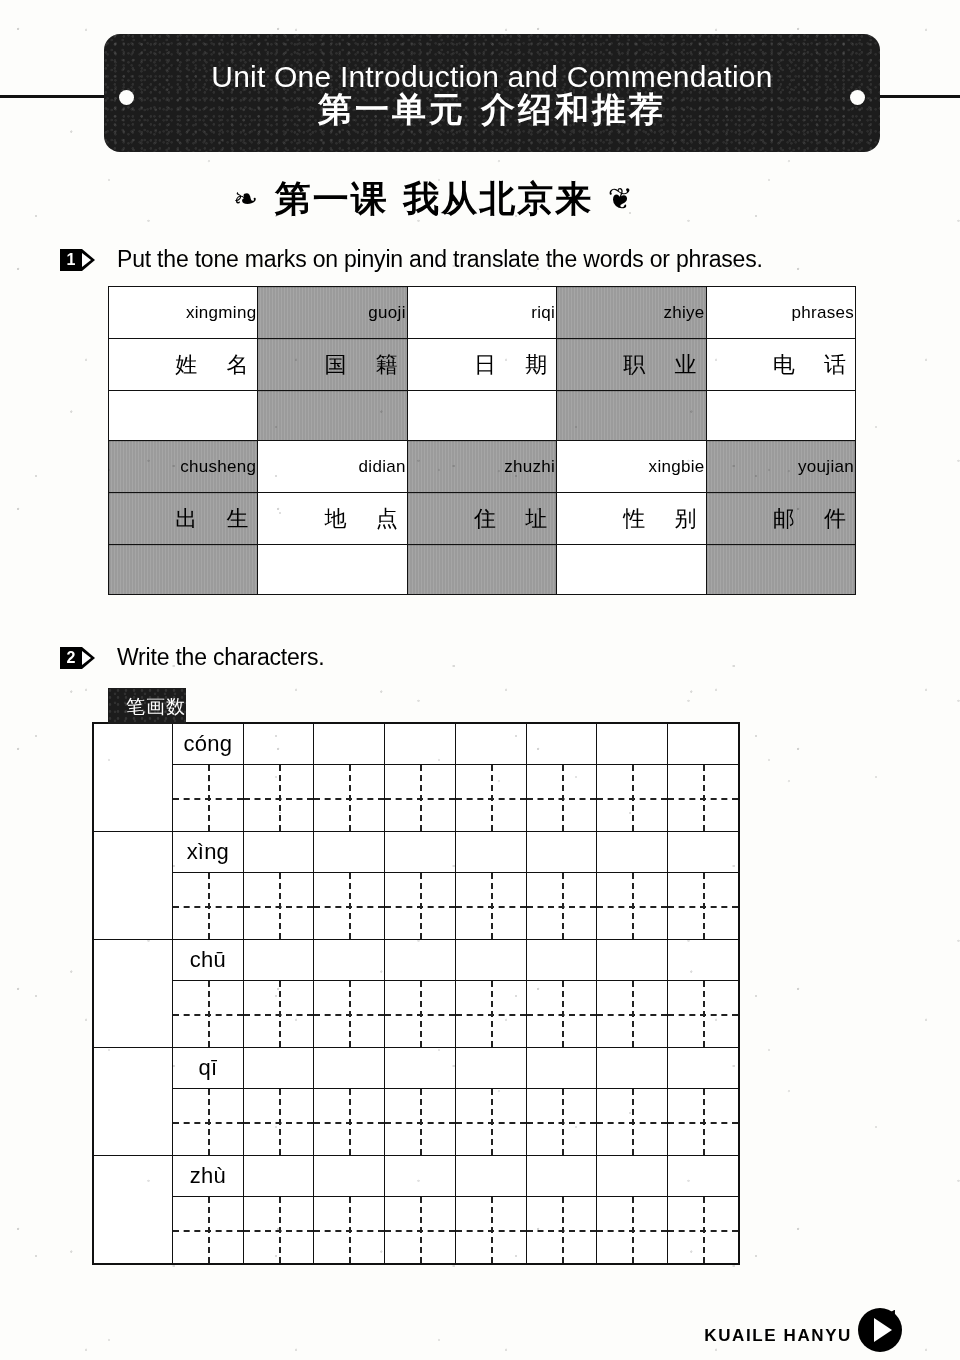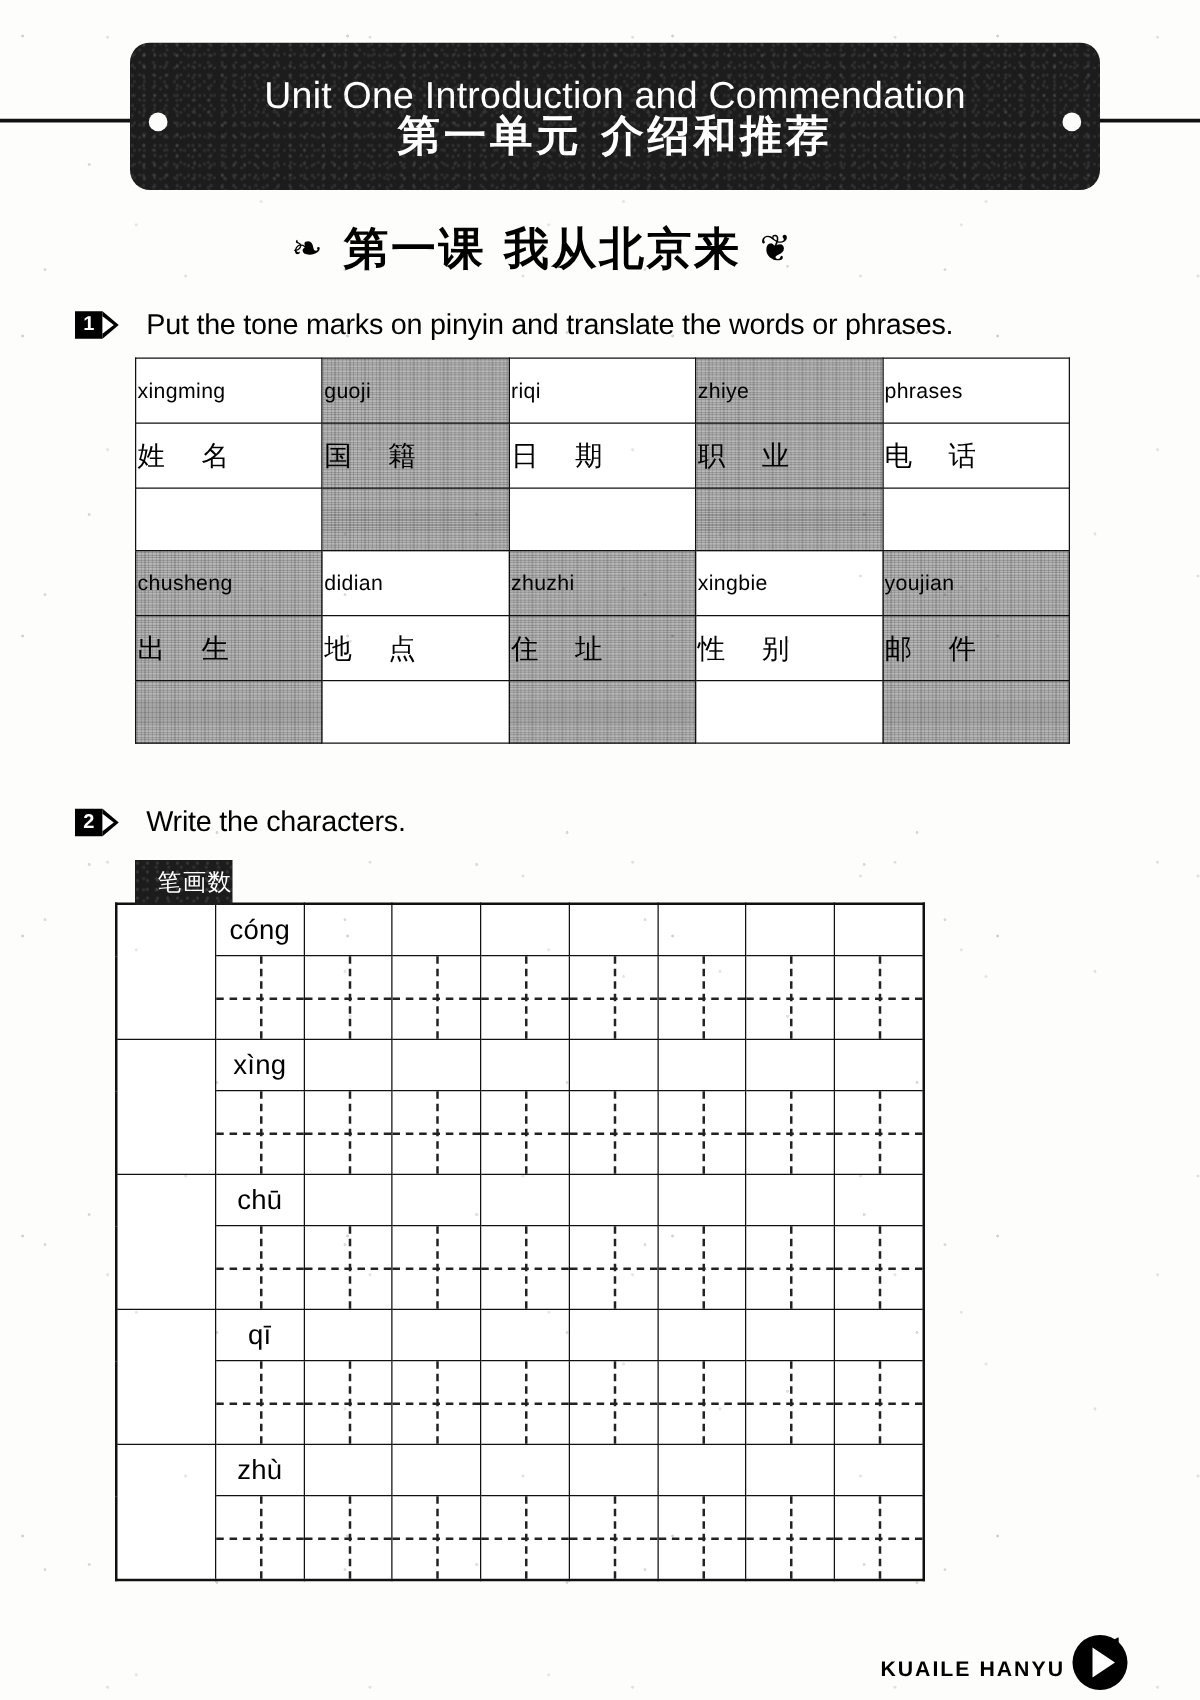--- a/index.html
+++ b/index.html
@@ -93,21 +93,21 @@
   }
   .ex-text{font-size:23px;margin-left:20px;letter-spacing:-.2px;white-space:nowrap;}
 
   
   .ptable{
     position:absolute;left:108px;top:286px;width:748px;
     border-collapse:collapse;z-index:6;background:#fff;
   }
   .ptable td{
     border:1.6px solid #111;
-    width:20%;text-align:left;vertical-align:middle;
+    width:20%;text-align:right;vertical-align:middle;
   }
   .r-pinyin{height:52px;font-size:17px;letter-spacing:.3px;}
   .r-hanzi{height:52px;font-size:22px;letter-spacing:8px;
            font-family:Liberation Mono, monospace;}
   .r-blank{height:50px;}
   .shade{
     background-color:#b9b9b9;
     background-image:
       repeating-linear-gradient(0deg, rgba(0,0,0,.20) 0 1px, transparent 1px 2px),
       repeating-linear-gradient(90deg, rgba(0,0,0,.14) 0 1px, transparent 1px 3px);

